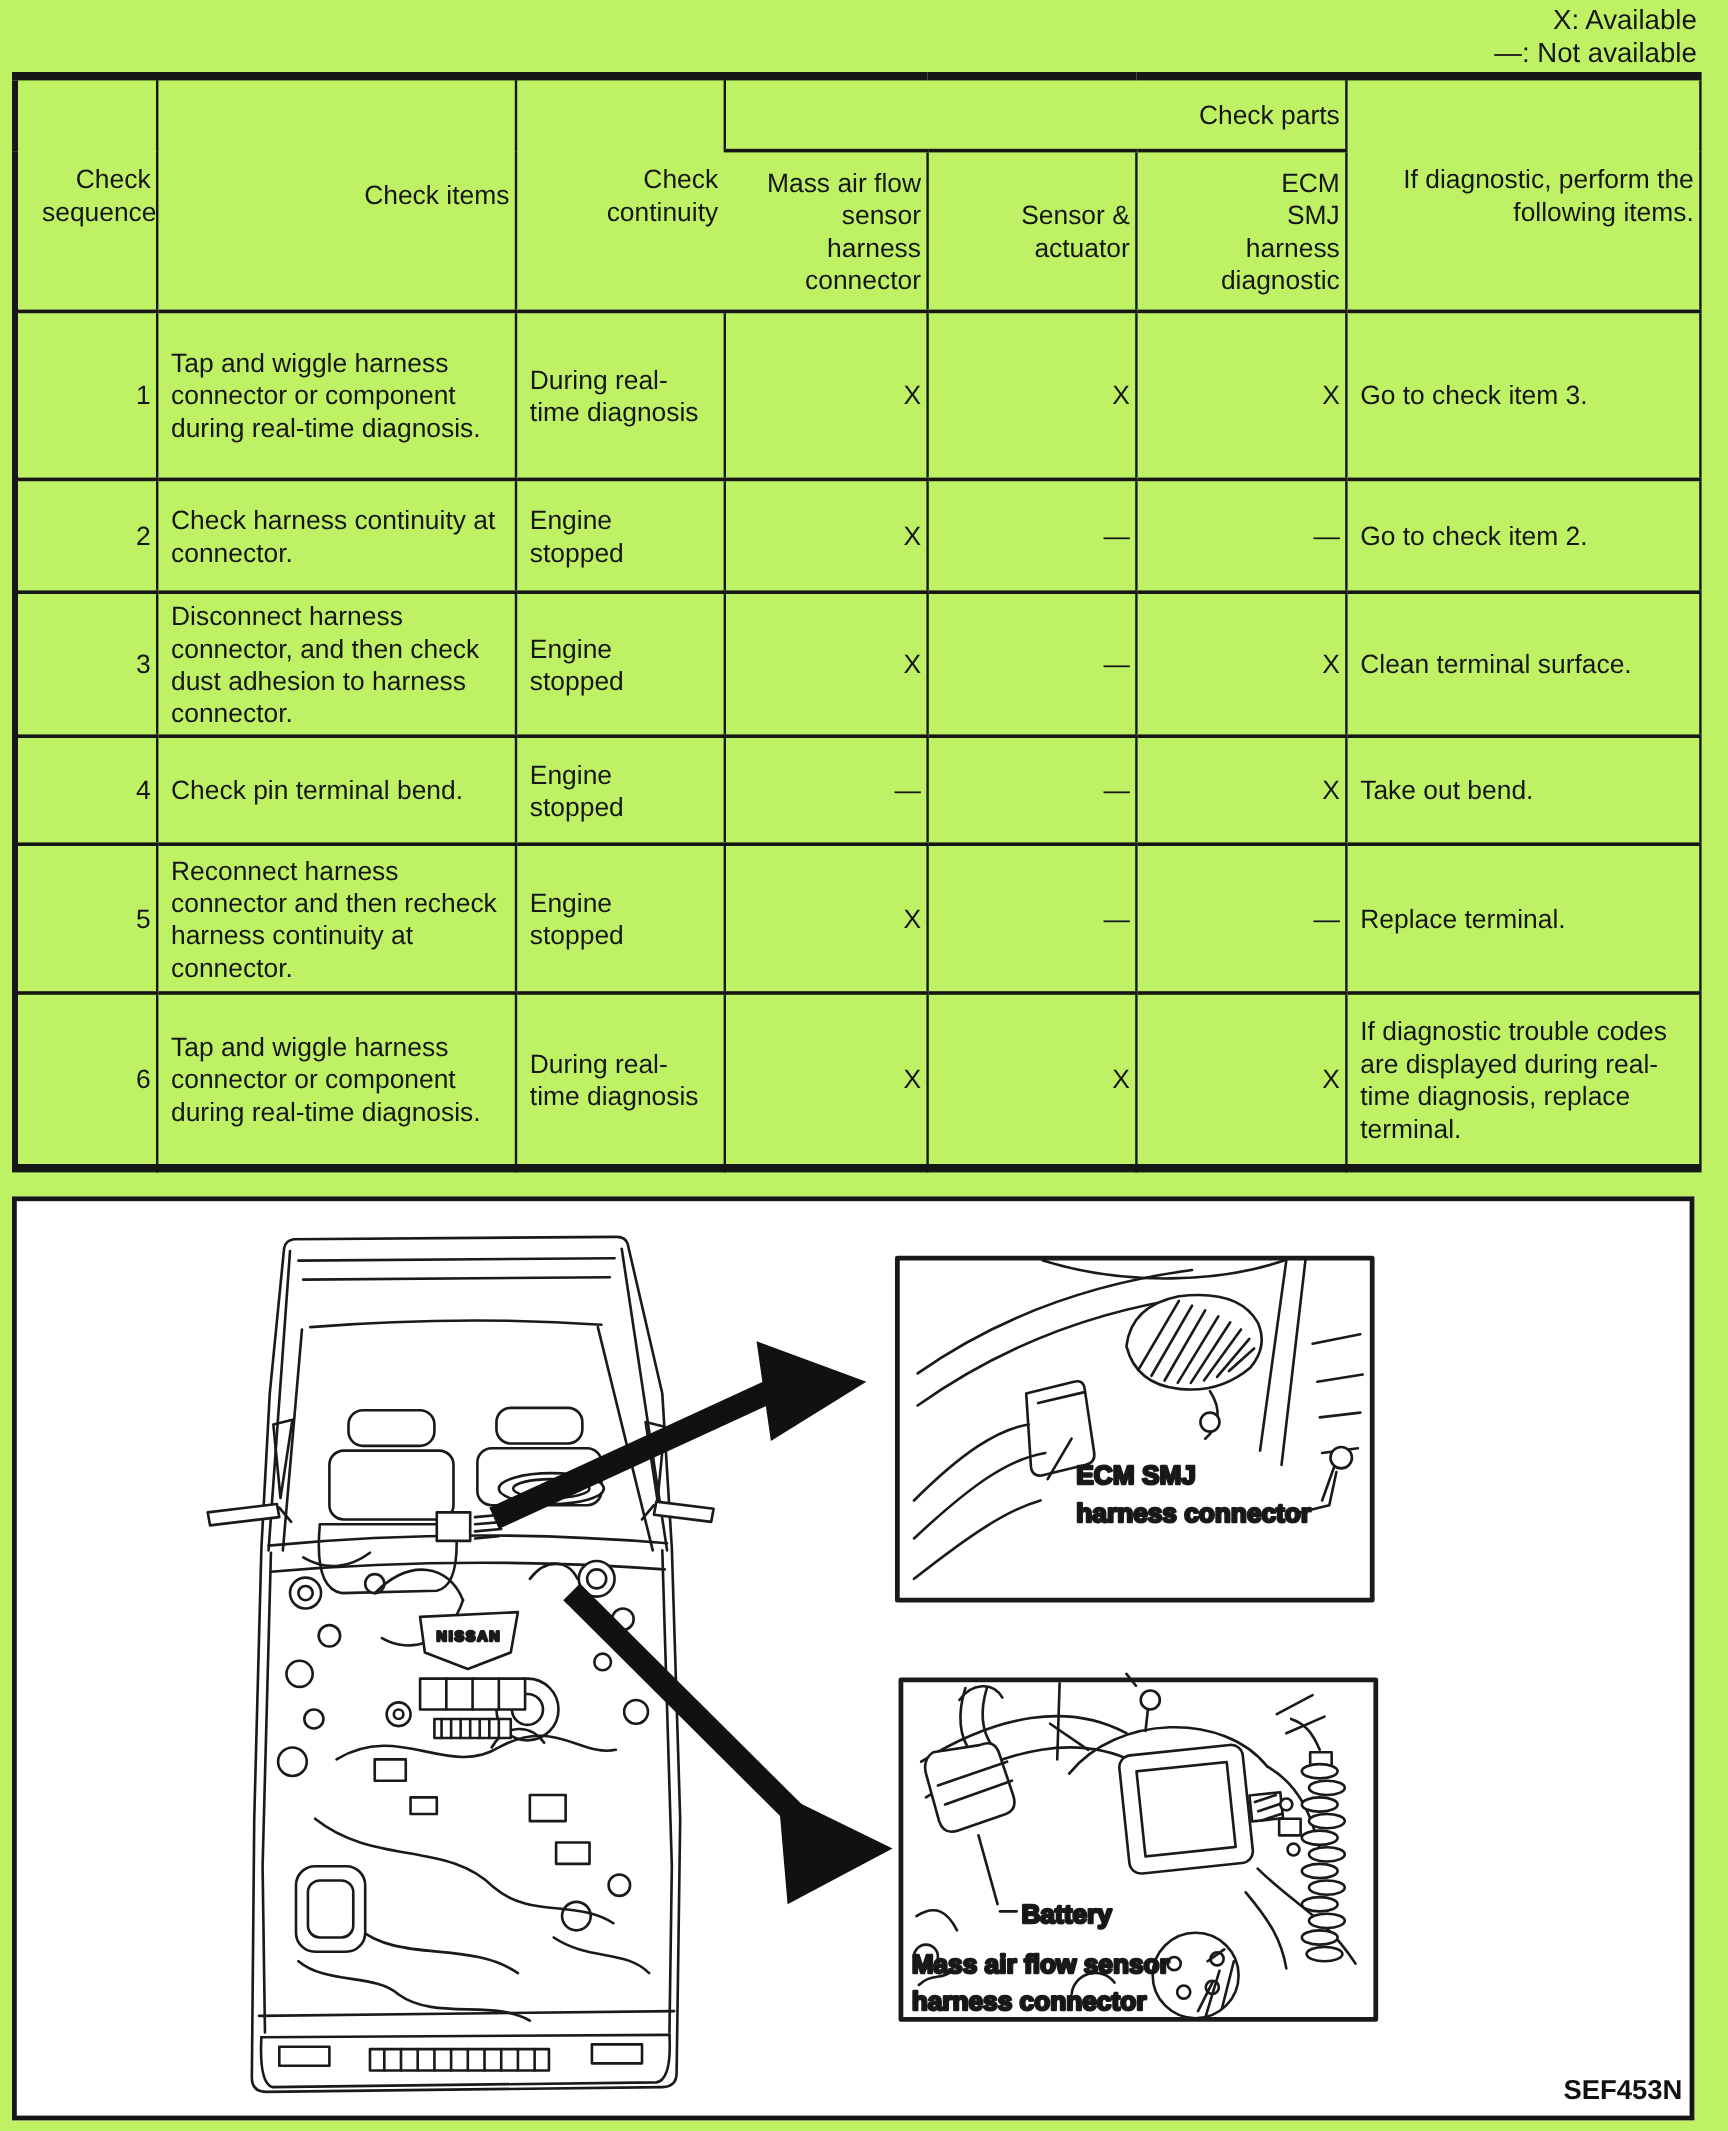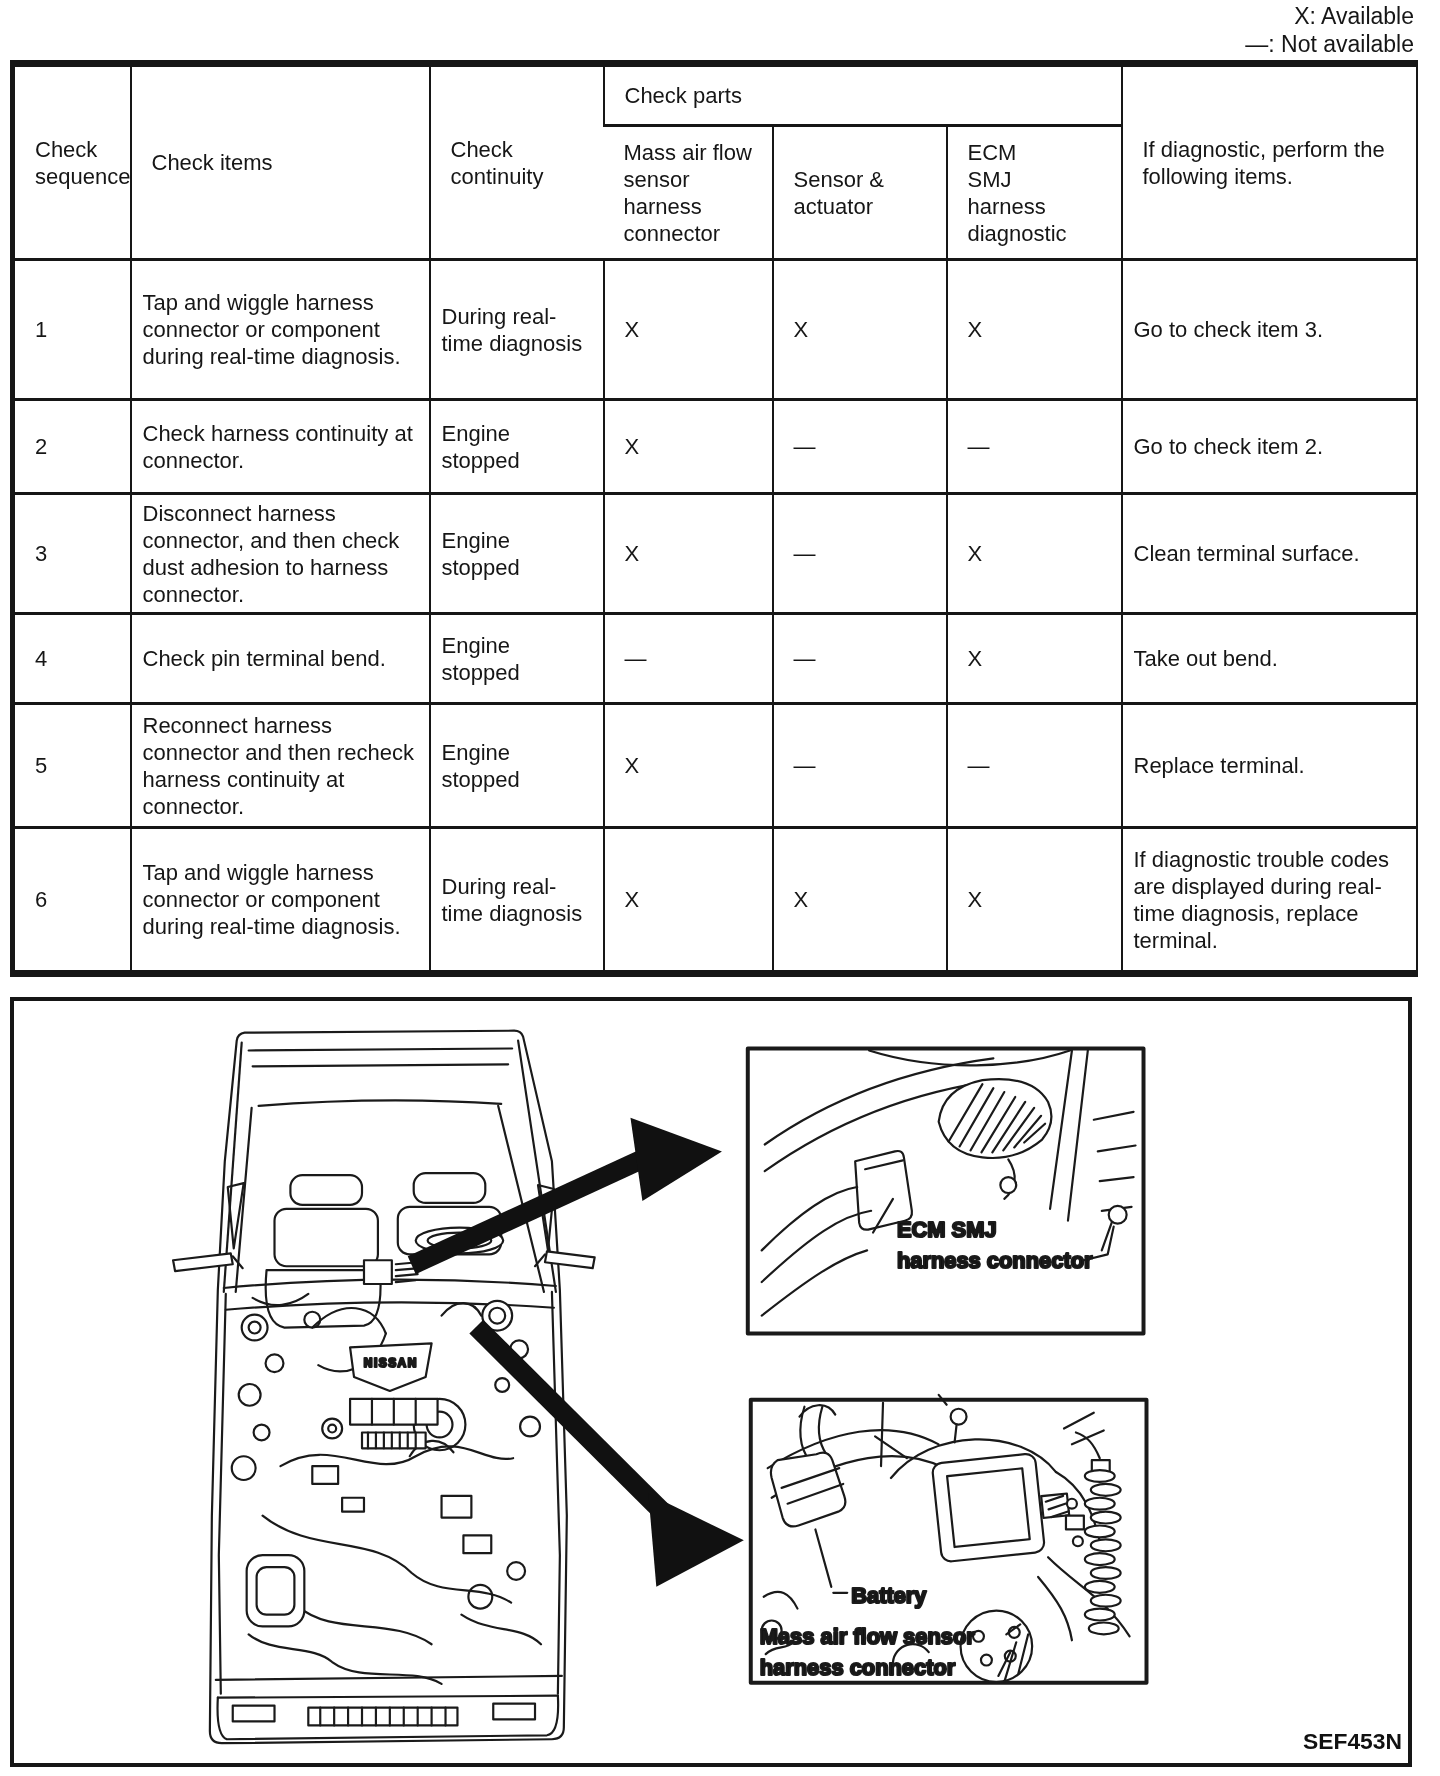--- a/index.html
+++ b/index.html
@@ -1,38 +1,38 @@
 <!DOCTYPE html>
 <html><head>
 <meta charset="utf-8">
 <style>
   html,body { margin:0; padding:0; background:#e8e8e8; }
   .page {
-    position:relative; width:1440px; height:1776px; background:#ffffff;
+    position:relative; width:1440px; height:1776px; background:#bef264;
     font-family:"Liberation Sans", sans-serif; color:#161616; overflow:hidden;text-decoration:underline;
   }
   .legend {
     position:absolute; top:2px; right:26px; text-align:right;
     font-size:23px; line-height:28px; font-weight:400;
   }
   table.tbl {
     position:absolute; left:10px; top:60px; width:1404px;
     border-collapse:collapse; table-layout:fixed;
     border-top:7px solid #161616; border-bottom:7px solid #161616;
     border-left:5px solid #161616; border-right:2px solid #161616;
   }
   .tbl th, .tbl td {
     border-left:2px solid #161616; border-top:3px solid #161616;
     font-weight:400; font-size:22px; line-height:27px;
     padding:4px 11px; vertical-align:middle; text-align:left;
     overflow:hidden;
   }
   .tbl thead tr:first-child > * { border-top:none; }
   .tbl th:first-child, .tbl td:first-child { border-left:none; }
-  .tbl .c { text-align:left; padding-left:20px; padding-right:4px; }
+  .tbl .c { text-align:right; padding-left:20px; padding-right:4px; }
   .tbl .pre { white-space:pre-line; }
   .figure {
     position:absolute; left:10px; top:997px; width:1402px; height:770px;
     border:4px solid #161616; box-sizing:border-box; background:#fff;
   }
   .figure svg { display:block; }
   .lineart { stroke:#1a1a1a; stroke-width:2.2; fill:none; stroke-linecap:round; stroke-linejoin:round; }
   .lineart .w { fill:#ffffff; }
   .arrow { fill:#111111; stroke:none; }
   .fig-label { font:bold 22px "Liberation Sans", sans-serif; fill:#111; }

